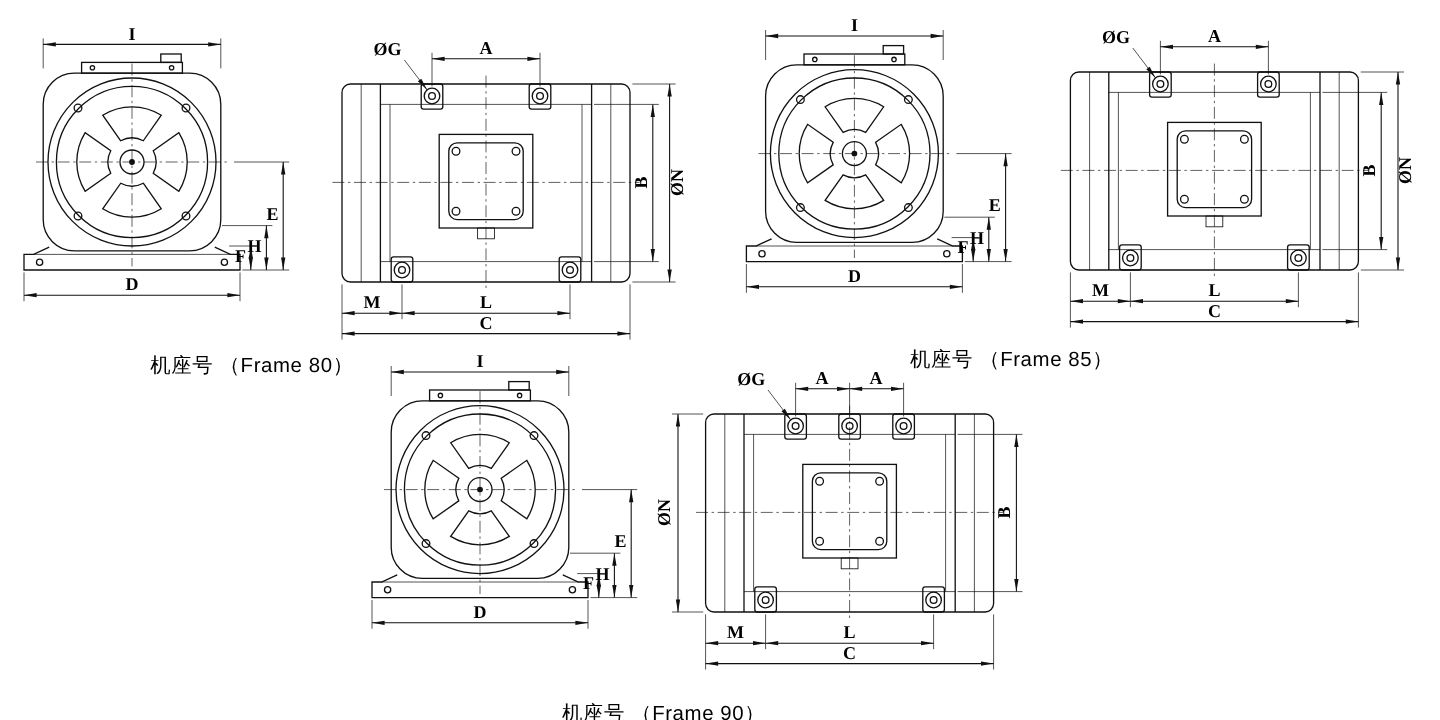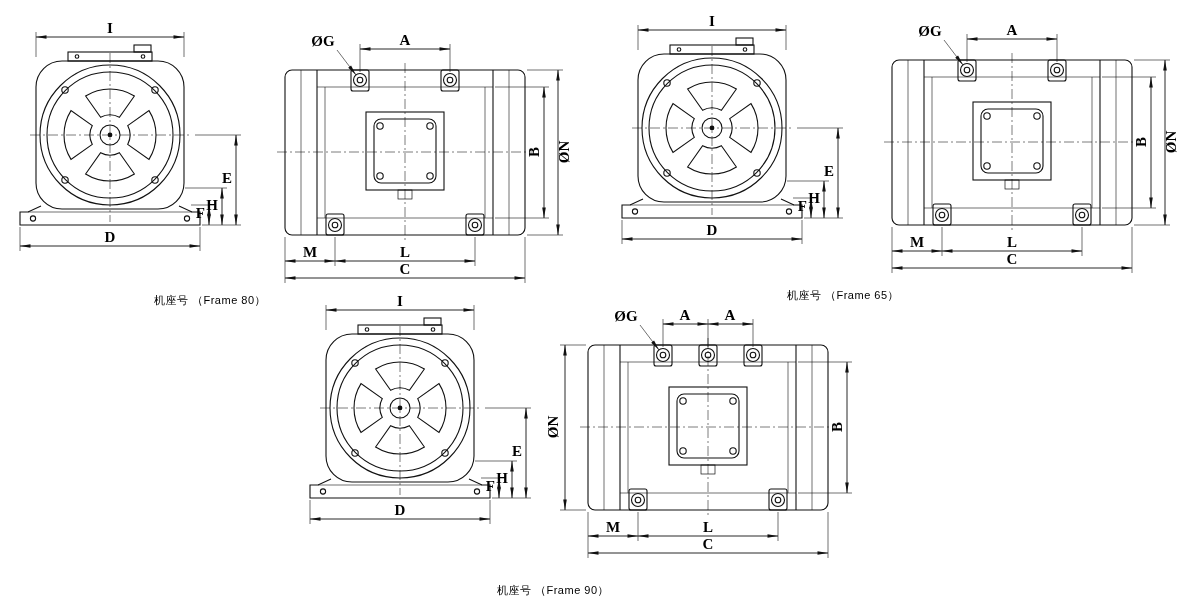--- a/index.html
+++ b/index.html
@@ -1,19 +1,19 @@
 <!DOCTYPE html>
 <html><head>
 <meta charset="utf-8">
 <style>
   html,body { margin:0; padding:0; background:#fff; }
   .stage { position:relative; width:1200px; height:600px; background:#ffffff;
            overflow:hidden; font-family:"Liberation Sans", sans-serif; }
   .stage > svg { position:absolute; left:0; top:0; }
-  .caption { position:absolute; text-align:center; font-size:11px; color:#000;
+  .caption { position:absolute; text-align:center; font-size:17px; color:#000;
              letter-spacing:.5px; white-space:nowrap; width:210px; }
   .dimtext { font-family:"Liberation Serif", serif; font-size:15px; font-weight:bold;
              fill:#000; text-anchor:middle; }
   .dimtext.end { text-anchor:end; }
   .dl { stroke:#111; stroke-width:0.9; fill:none; }
   .xl { stroke:#111; stroke-width:0.6; fill:none; }
 </style>
 </head>
 <body>
 
@@ -259,16 +259,16 @@
       <text class="dimtext" x="150" y="227">L</text>
       <line class="xl" x1="30" y1="236" x2="30" y2="253"></line>
       <line class="xl" x1="270" y1="207" x2="270" y2="253"></line>
       <line class="dl" x1="30" y1="248" x2="270" y2="248" marker-start="url(#ar)" marker-end="url(#ar)"></line>
       <text class="dimtext" x="150" y="244">C</text>
     </g>
   </g>
 </svg>
 
 <div class="caption" style="left:105px; top:293px;">机座号 （Frame 80）</div>
-<div class="caption" style="left:738px; top:288px;">机座号 （Frame 65）</div>
+<div class="caption" style="left:738px; top:288px;">机座号 （Frame 85）</div>
 <div class="caption" style="left:448px; top:583px;">机座号 （Frame 90）</div>
 
 </div>
 
 </body></html>

